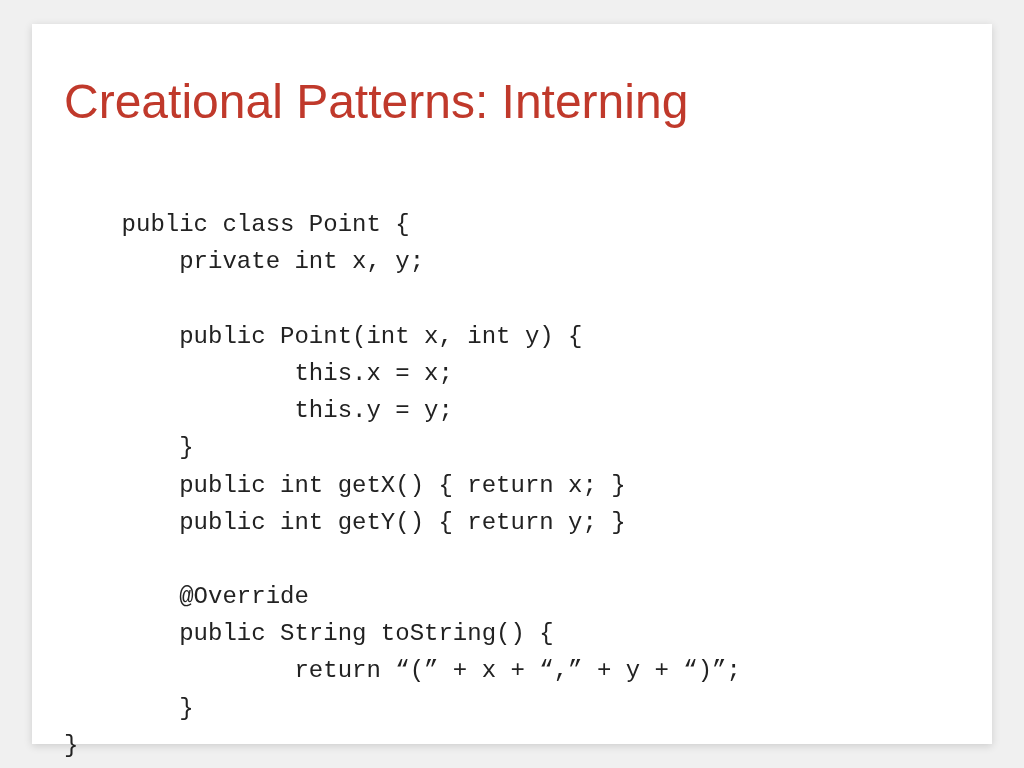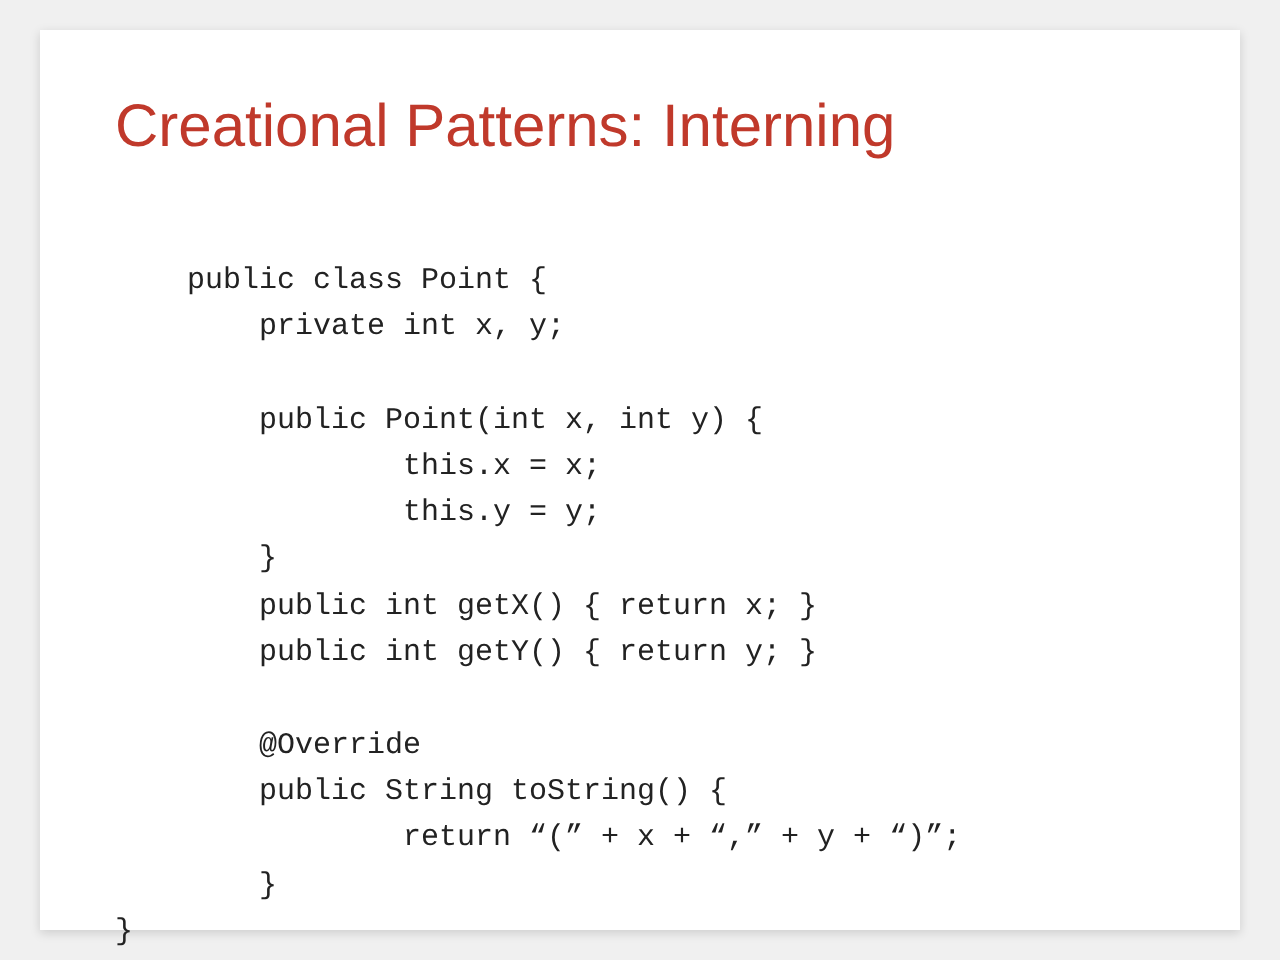--- a/index.html
+++ b/index.html
@@ -15,21 +15,21 @@
       display: flex;
       align-items: center;
       justify-content: center;
       font-family: Arial, sans-serif;
     }
 
     .slide {
       width: 960px;
       height: 720px;
       background-color: #ffffff;
-      padding: 50px 60px;
+      padding: 50px 32px;
       position: relative;
       box-shadow: 0 2px 8px rgba(0,0,0,0.15);
     }
 
     .slide-title {
       font-size: 48px;
       font-weight: 400;
       color: #c0392b;
       margin-bottom: 40px;
       font-family: Arial, sans-serif;

